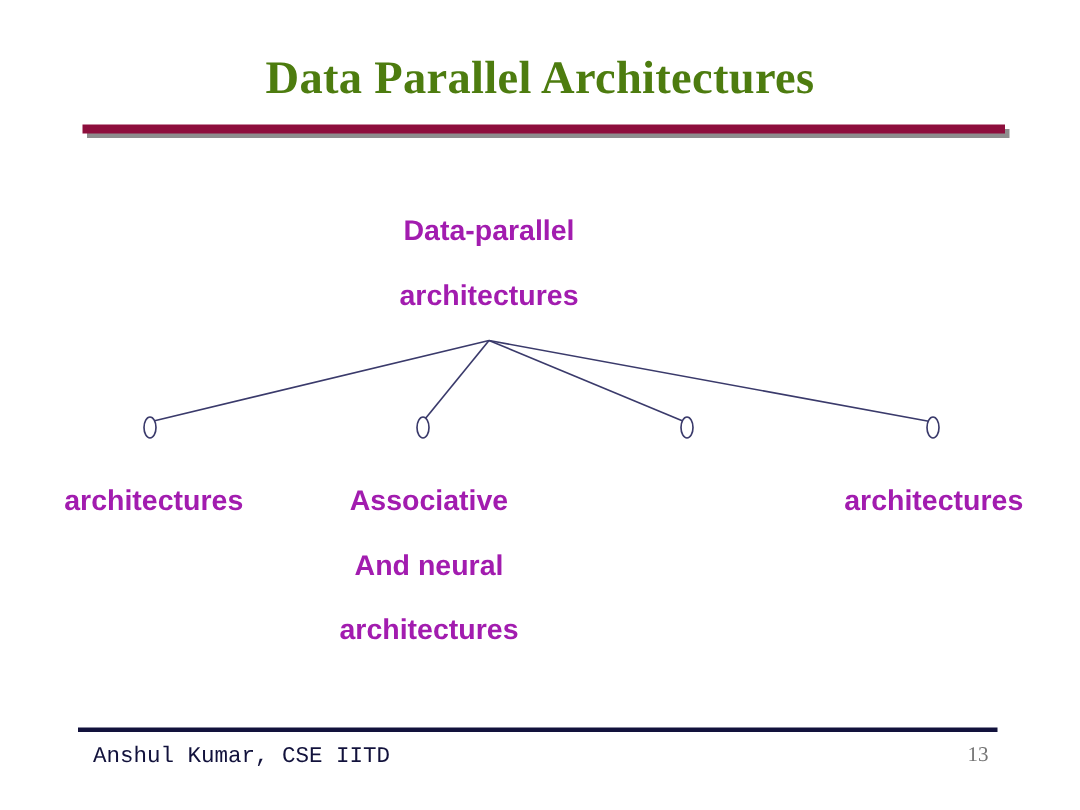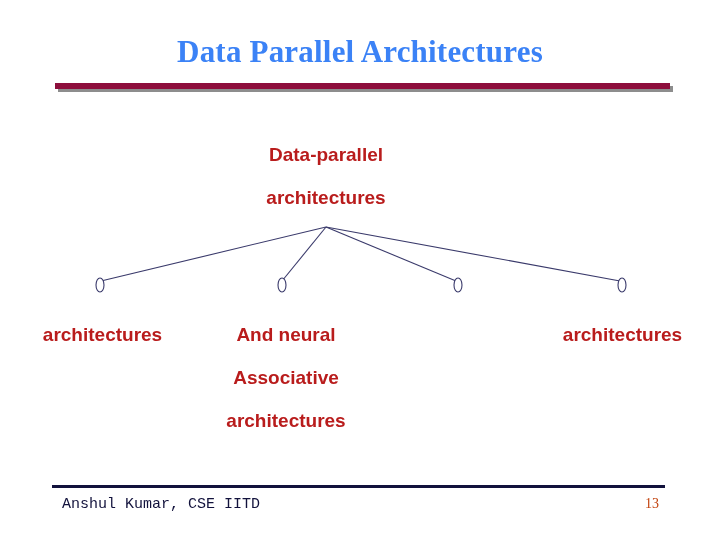--- a/index.html
+++ b/index.html
@@ -20,21 +20,21 @@
   #slide-title {
     position: absolute;
     left: 0;
     top: 33px;
     width: 720px;
     text-align: center;
     font-family: "Liberation Serif", serif;
     font-weight: bold;
     font-size: 31px;
     line-height: 38px;
-    color: #3b82f6;
+    color: #4d7c0f;
     letter-spacing: 0.2px;
     white-space: nowrap;
   }
 
   
   #title-rule {
     position: absolute;
     left: 55px;
     top: 83px;
     width: 615px;
@@ -65,21 +65,21 @@
     width: 720px;
     height: 470px;
   }
   .node {
     position: absolute;
     text-align: center;
     font-family: "Liberation Sans", sans-serif;
     font-weight: bold;
     font-size: 19px;
     line-height: 43px;
-    color: #b91c1c;
+    color: #a21caf;
     white-space: nowrap;
   }
   #root-node {
     left: 176px;
     top: 133px;
     width: 300px;
   }
   #leaf-0 { left: 10px;  top: 313px; width: 185px; }
   #leaf-1 { left: 190px; top: 313px; width: 192px; }
   #leaf-2 { left: 392px; top: 313px; width: 145px; }
@@ -114,21 +114,21 @@
   }
   #footer-pagenum {
     position: absolute;
     left: 630px;
     top: 493px;
     width: 44px;
     text-align: center;
     font-family: "Liberation Serif", serif;
     font-size: 14px;
     line-height: 22px;
-    color: #c2410c;
+    color: #737373;
   }
 </style>
 </head>
 <body>
 
 <div id="slide">
 
   <div id="slide-title">Data Parallel Architectures</div>
 
   <div id="title-rule">
@@ -157,22 +157,22 @@
       <div>Data-parallel</div>
       <div>architectures</div>
     </div>
 
     <div class="node" id="leaf-0">
       <div>architectures</div>
       <div></div>
     </div>
 
     <div class="node" id="leaf-1">
+      <div>Associative</div>
       <div>And neural</div>
-      <div>Associative</div>
       <div>architectures</div>
     </div>
 
 
     <div class="node" id="leaf-3">
       <div>architectures</div>
       <div></div>
     </div>
 
   </div>

